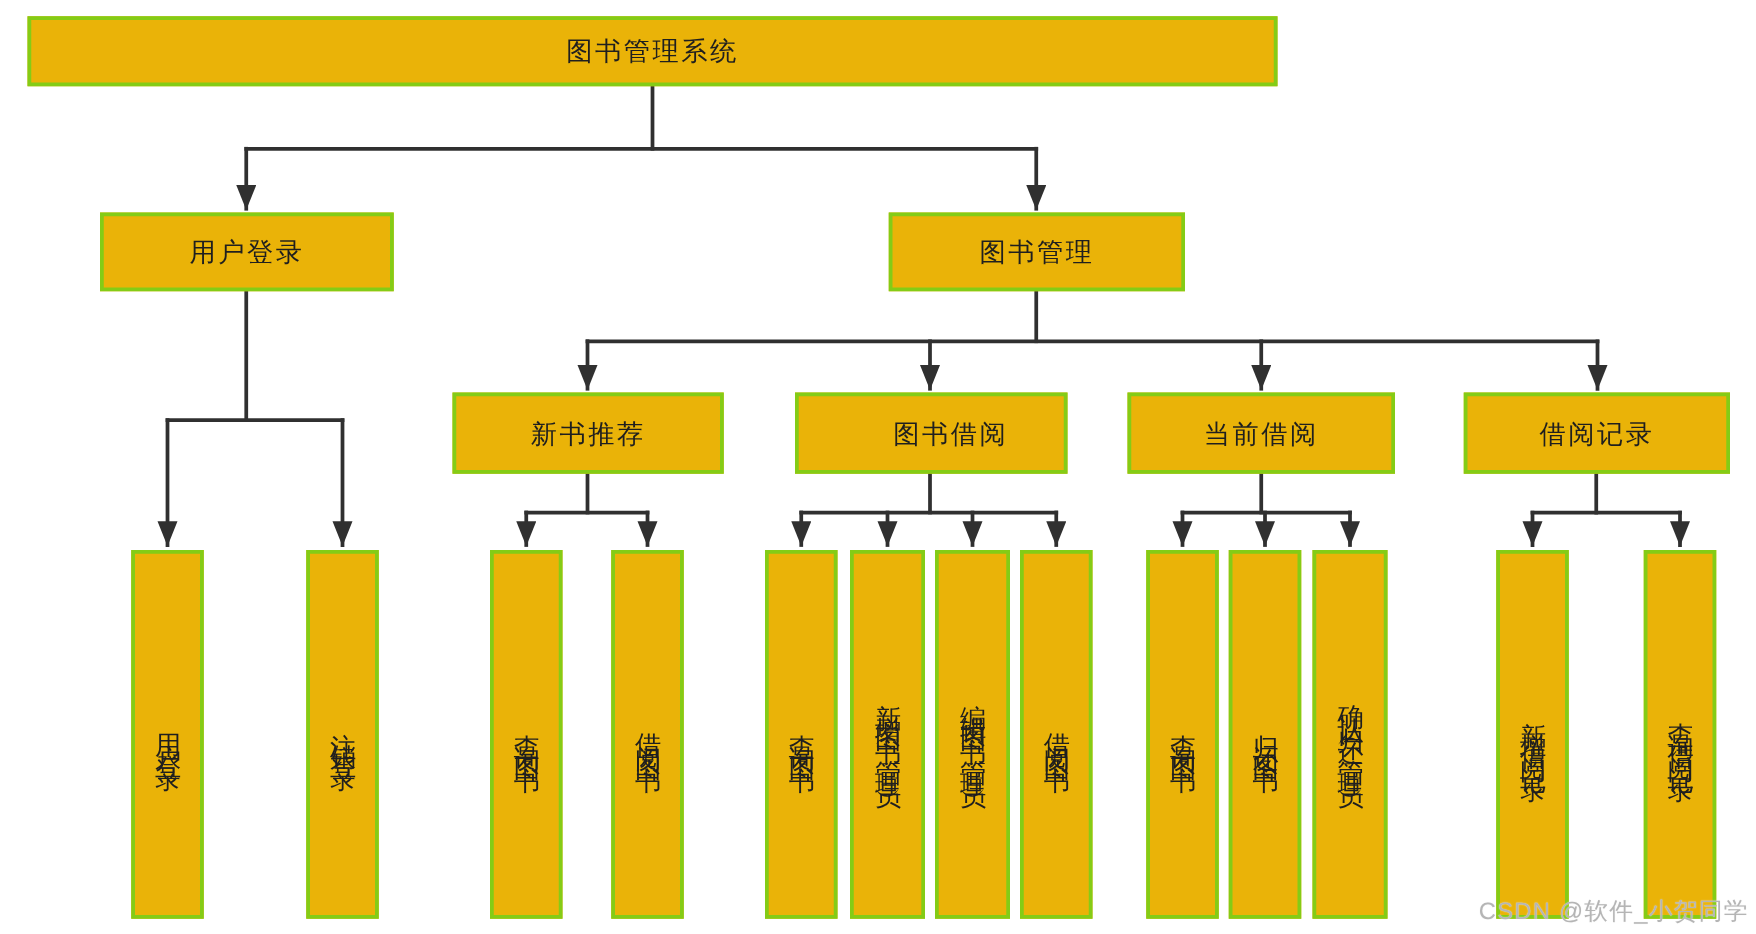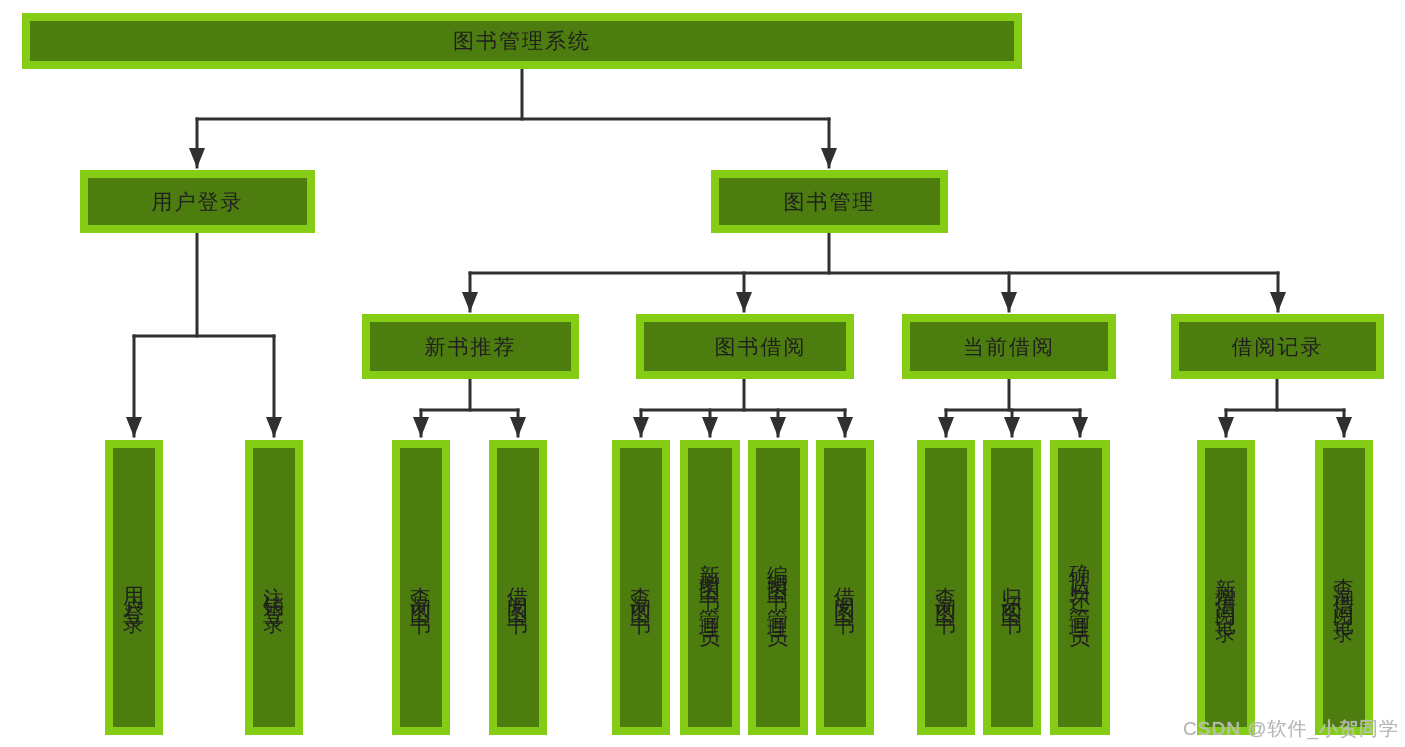--- a/index.html
+++ b/index.html
@@ -6,22 +6,22 @@
   .canvas{
     position:relative;
     width:1405px;height:747px;
     background:#ffffff;
     font-family:"Liberation Sans","DejaVu Sans",sans-serif;
     overflow:hidden;
   }
   .wires{position:absolute;left:0;top:0;width:1405px;height:747px;}
   .box{
     position:absolute;
-    background:#4d7c0f;
-    border:8px solid #84cc16;
+    background:#eab308;
+    border:3px solid #84cc16;
     box-sizing:border-box;
     display:flex;align-items:center;justify-content:center;
     color:#1f1f1f;
   }
   .box.h span{
     font-size:21px;
     letter-spacing:2px;
     white-space:nowrap;
     color:#1f1f1f;
   }

